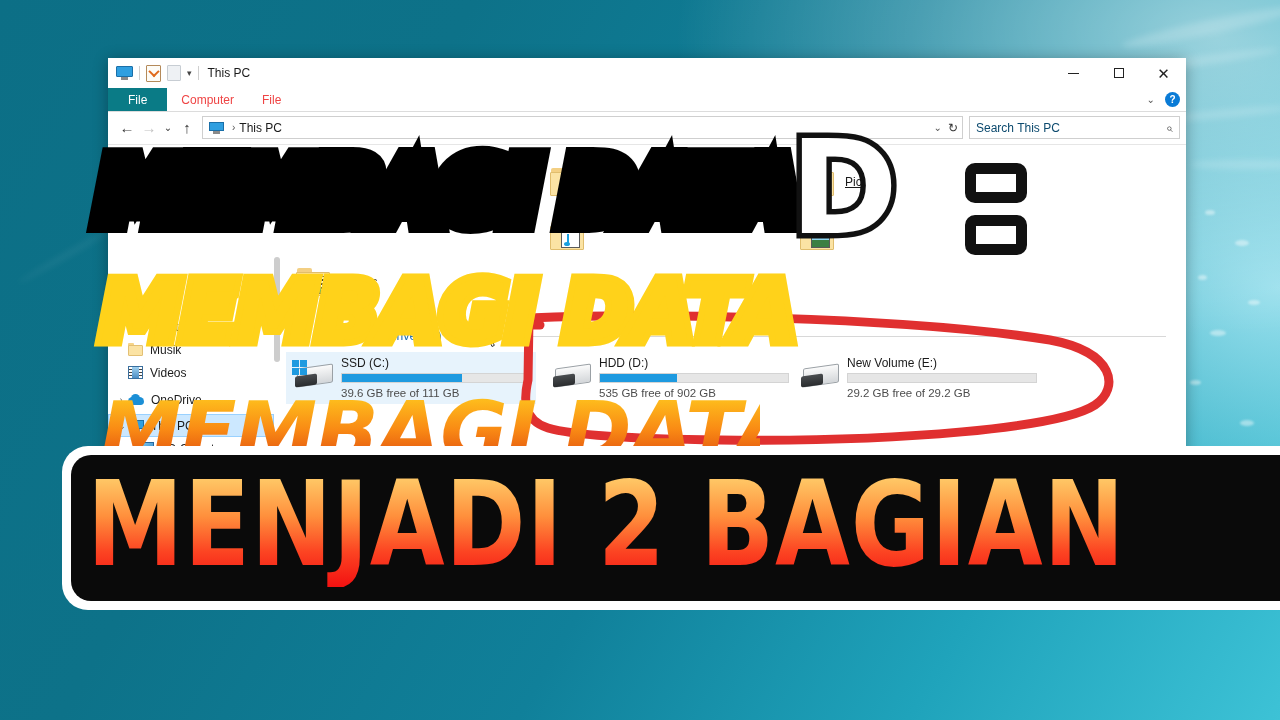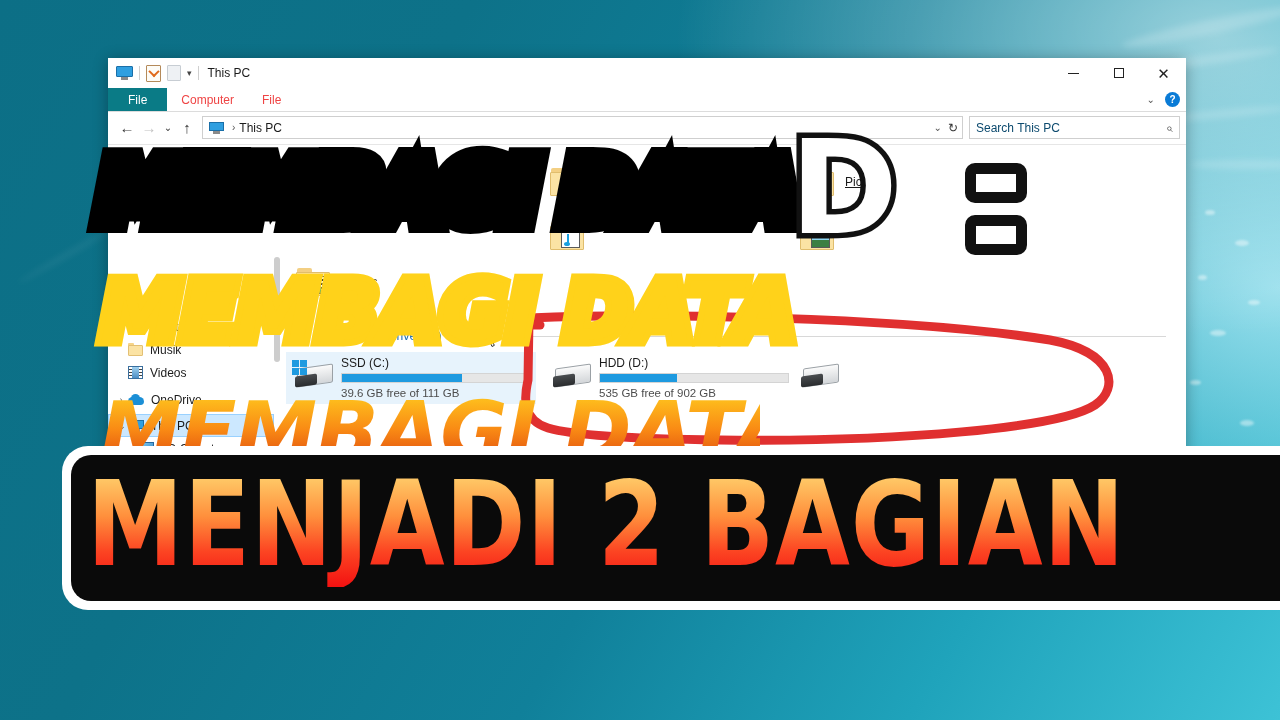--- a/index.html
+++ b/index.html
@@ -407,20 +407,27 @@
             </div>
           <div class="drv-free">535 GB free of 902 GB</div>
         </div>
       </div>
 
       <div class="drive" style="left:512px;top:207px;width:250px;">
         <div class="drv-ic">
           <div class="drv-body"></div>
             <div class="drv-front"></div>
         </div>
+        <div class="drv-txt">
+          <div class="drv-name">New Volume (E:)</div>
+          <div class="bar-outer">
+              <div class="bar-fill" id="fill2" style="width: 0%; background: rgb(30, 154, 224);"></div>
+            </div>
+          <div class="drv-free">29.2 GB free of 29.2 GB</div>
+        </div>
       </div>
 
       <svg class="cursor" style="left:205px;top:184px;" viewBox="0 0 13 19">
         <path d="M1,1 L1,15 L4.5,11.8 L7,17.5 L9.3,16.4 L6.9,11 L11.5,10.8 Z" fill="#fff" stroke="#333" stroke-width="1"></path>
       </svg>
     </div>
   </div>
 
   <div class="statusbar">
     <div class="vbtn">

